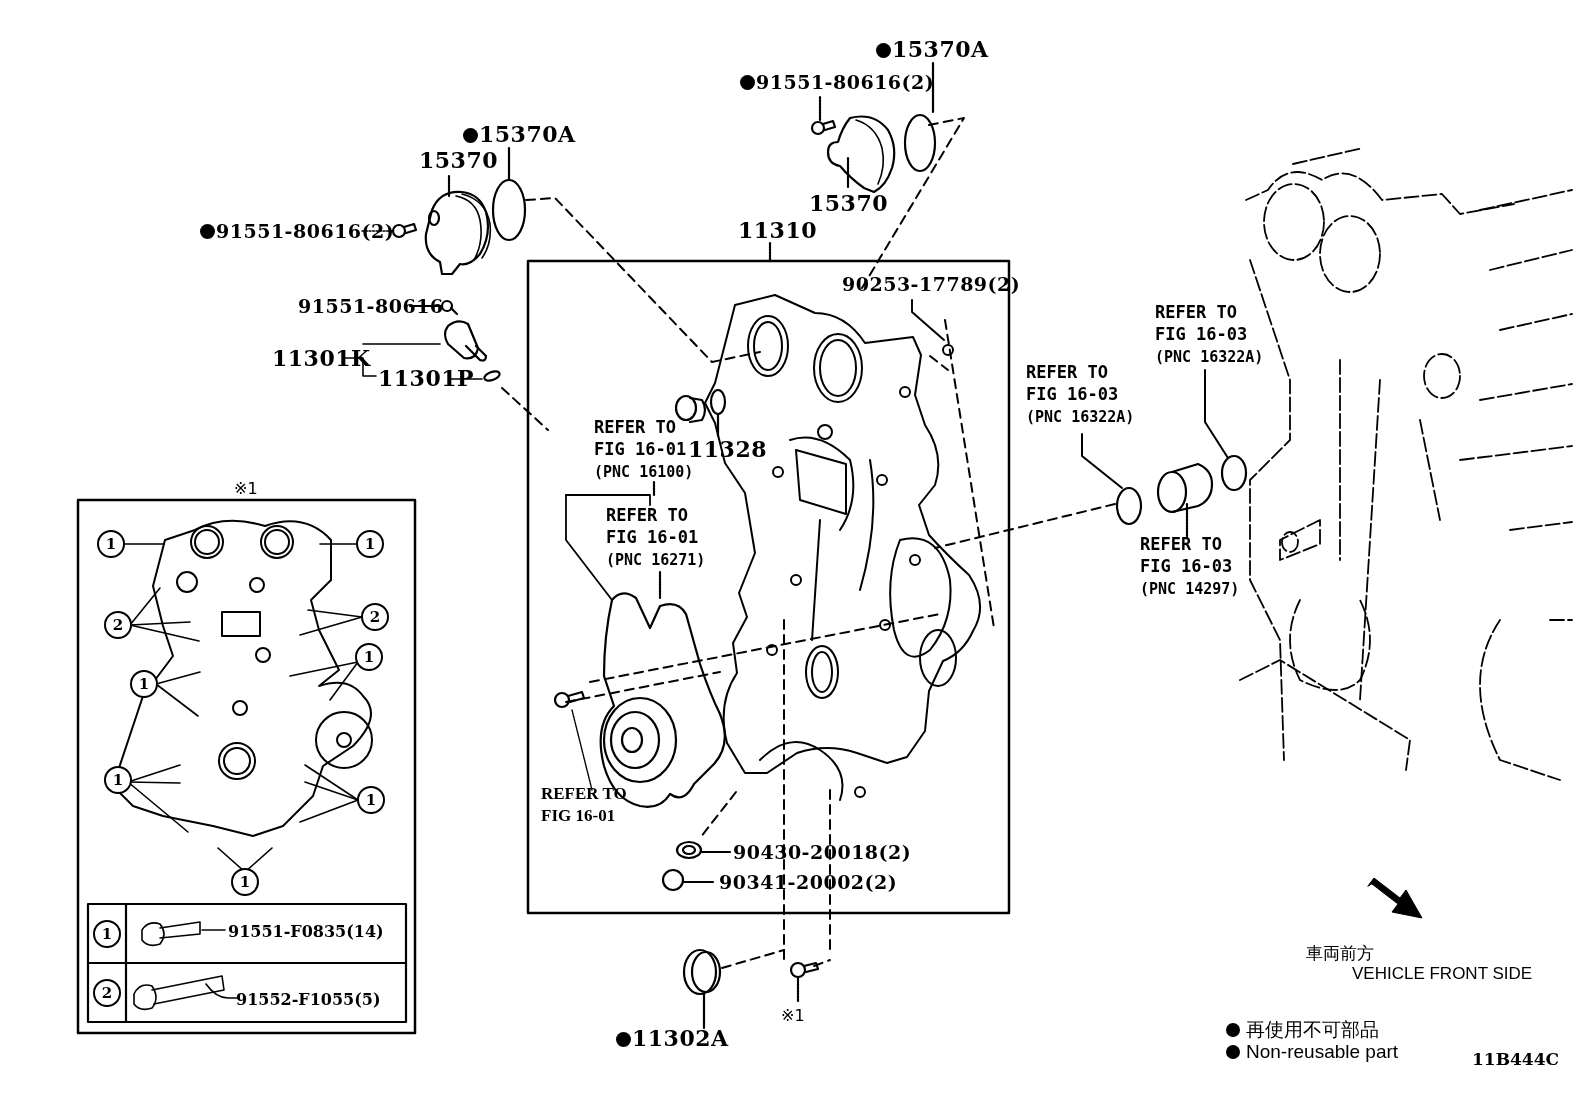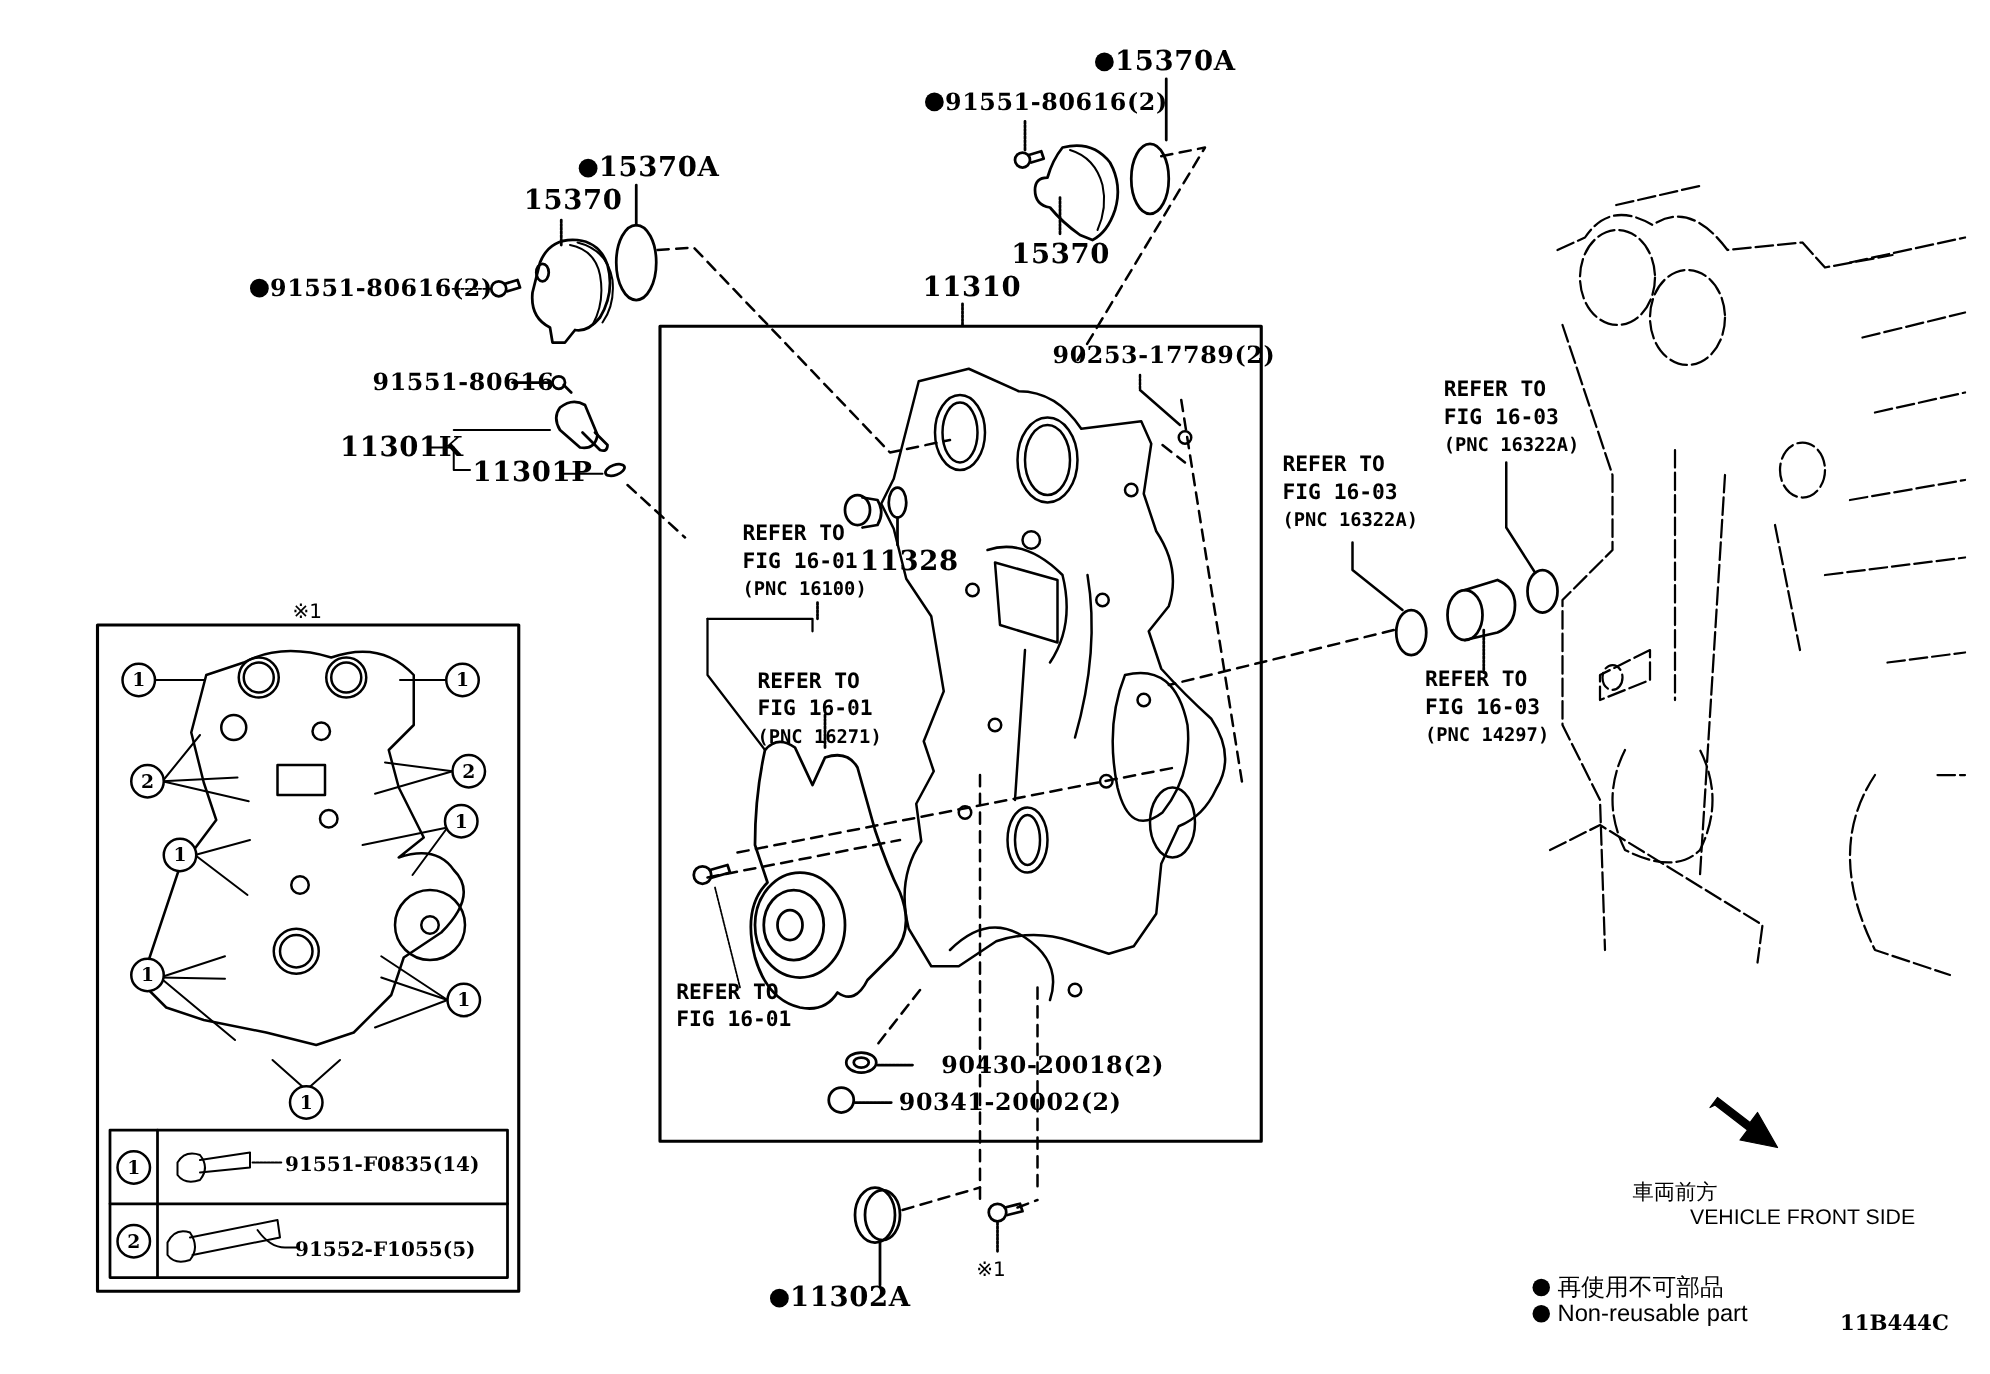--- a/index.html
+++ b/index.html
@@ -239,35 +239,35 @@
 
 <div class="lbl big" style="left:738px;top:219px;">11310</div>
 
 <div class="lbl" style="left:298px;top:297px;">91551-80616</div>
 <div class="lbl big" style="left:272px;top:347px;">11301K</div>
 <div class="lbl big" style="left:378px;top:367px;">11301P</div>
 
 <div class="lbl" style="left:842px;top:275px;">90253-17789(2)</div>
 <div class="lbl big" style="left:688px;top:438px;">11328</div>
 
-<div class="lbl" style="left:733px;top:843px;margin-left:20px;">90430-20018(2)</div>
+<div class="lbl" style="left:733px;top:843px;">90430-20018(2)</div>
 <div class="lbl" style="left:719px;top:873px;">90341-20002(2)</div>
 
 <div class="lbl big" style="left:616px;top:1027px;"><span class="dot"></span><span>11302A</span></div>
 <div class="sym" style="left:781px;top:1006px;">※1</div>
 
 <div class="ref" style="left:564px;top:416px;margin-left:30px;"><span>REFER TO</span>
 <span>FIG 16-01</span>
 <span class="pnc">(PNC 16100)</span></div>
 
-<div class="ref" style="left:606px;top:504px;margin-top:30px;"><span>REFER TO</span>
+<div class="ref" style="left:606px;top:504px;"><span>REFER TO</span>
 <span>FIG 16-01</span>
 <span class="pnc">(PNC 16271)</span></div>
 
-<div class="ref" style="left:541px;top:783px;"><span>REFER TO</span>
+<div class="ref" style="left:541px;top:783px;font-family:Liberation Serif, serif;"><span>REFER TO</span>
 <span>FIG 16-01</span></div>
 
 <div class="ref" style="left:1026px;top:361px;"><span>REFER TO</span>
 <span>FIG 16-03</span>
 <span class="pnc">(PNC 16322A)</span></div>
 
 <div class="ref" style="left:1155px;top:301px;"><span>REFER TO</span>
 <span>FIG 16-03</span>
 <span class="pnc">(PNC 16322A)</span></div>
 

